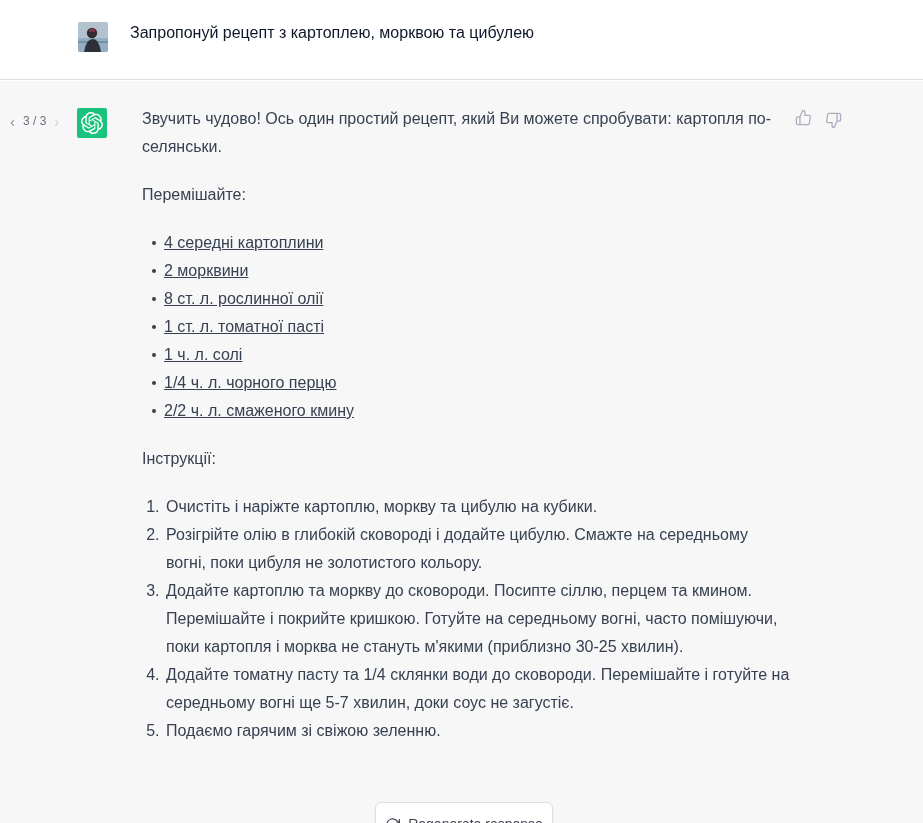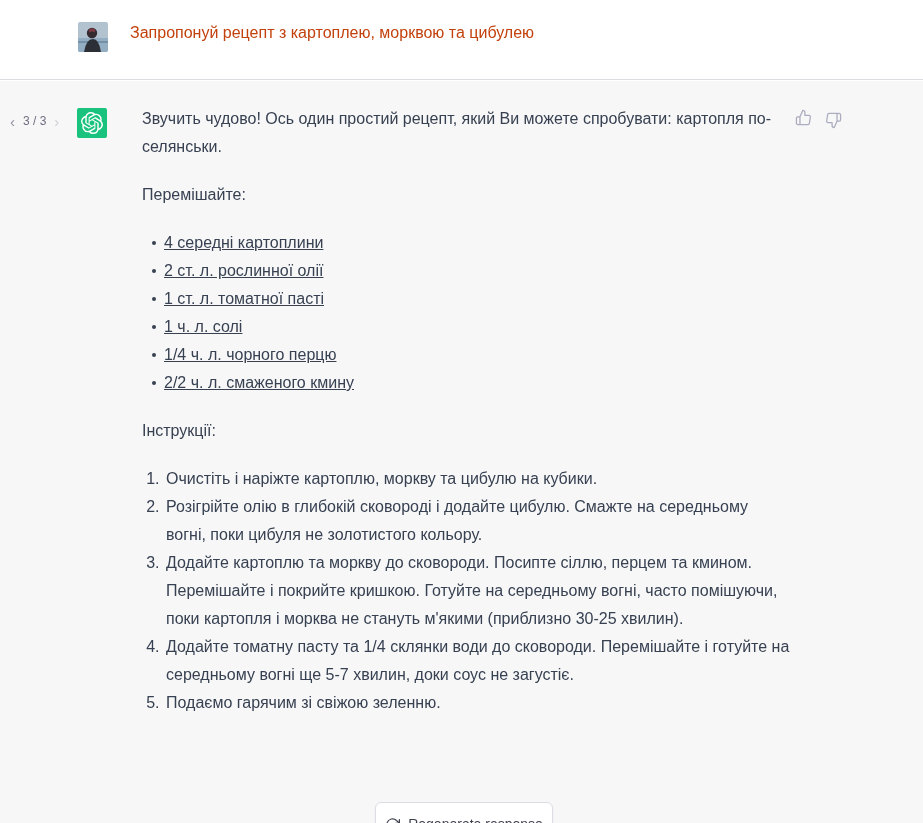--- a/index.html
+++ b/index.html
@@ -24,21 +24,21 @@
   .user-row{
     position:absolute;left:0;top:0;width:923px;height:80px;
     background:#ffffff;border-bottom:1px solid var(--divider);
   }
   .avatar{
     position:absolute;width:30px;height:30px;border-radius:2px;overflow:hidden;
   }
   .user-avatar{left:78px;top:22px;}
   .user-text{
     position:absolute;left:130px;top:19px;width:660px;
-    font-size:16px;line-height:28px;color:#c2410c;
+    font-size:16px;line-height:28px;color:#0f172a;
   }
   
   .assistant-row{
     position:absolute;left:0;top:81px;width:923px;height:742px;
     background:var(--assistant-bg);
   }
   .pager{
     position:absolute;left:9px;top:31px;height:18px;
     display:flex;align-items:center;gap:7px;
     font-size:12px;color:#6e6e80;user-select:none;
@@ -115,21 +115,22 @@
       <svg width="22" height="22" viewBox="0 0 24 24" fill="#ffffff">
         <path d="M22.2819 9.8211a5.9847 5.9847 0 0 0-.5157-4.9108 6.0462 6.0462 0 0 0-6.5098-2.9A6.0651 6.0651 0 0 0 4.9807 4.1818a5.9847 5.9847 0 0 0-3.9977 2.9 6.0462 6.0462 0 0 0 .7427 7.0966 5.98 5.98 0 0 0 .511 4.9107 6.051 6.051 0 0 0 6.5146 2.9001A5.9847 5.9847 0 0 0 13.2599 24a6.0557 6.0557 0 0 0 5.7718-4.2058 5.9894 5.9894 0 0 0 3.9977-2.9001 6.0557 6.0557 0 0 0-.7475-7.073zm-9.022 12.6081a4.4755 4.4755 0 0 1-2.8764-1.0408l.1419-.0804 4.7783-2.7582a.7948.7948 0 0 0 .3927-.6813v-6.7369l2.02 1.1686a.071.071 0 0 1 .038.052v5.5826a4.504 4.504 0 0 1-4.4945 4.4944zm-9.6607-4.1254a4.4708 4.4708 0 0 1-.5346-3.0137l.142.0852 4.783 2.7582a.7712.7712 0 0 0 .7806 0l5.8428-3.3685v2.3324a.0804.0804 0 0 1-.0332.0615L9.74 19.9502a4.4992 4.4992 0 0 1-6.1408-1.6464zM2.3408 7.8956a4.485 4.485 0 0 1 2.3655-1.9728V11.6a.7664.7664 0 0 0 .3879.6765l5.8144 3.3543-2.0201 1.1685a.0757.0757 0 0 1-.071 0l-4.8303-2.7865A4.504 4.504 0 0 1 2.3408 7.8956zm16.5963 3.8558L13.1038 8.364 15.1192 7.2a.0757.0757 0 0 1 .071 0l4.8303 2.7913a4.4944 4.4944 0 0 1-.6765 8.1042v-5.6772a.79.79 0 0 0-.407-.667zm2.0107-3.0231l-.142-.0852-4.7735-2.7818a.7759.7759 0 0 0-.7854 0L9.409 9.2297V6.8974a.0662.0662 0 0 1 .0284-.0615l4.8303-2.7866a4.4992 4.4992 0 0 1 6.6802 4.66zM8.3065 12.863l-2.02-1.1638a.0804.0804 0 0 1-.038-.0567V6.0742a4.4992 4.4992 0 0 1 7.3757-3.4537l-.142.0805L8.704 5.459a.7948.7948 0 0 0-.3927.6813zm1.0976-2.3654l2.602-1.4998 2.6069 1.4998v2.9994l-2.5974 1.4997-2.6067-1.4997Z"></path>
       </svg>
     </div>
 
     <div class="content">
       <p>Звучить чудово! Ось один простий рецепт, який Ви можете спробувати: картопля по-селянськи.</p>
       <p>Перемішайте:</p>
       <ul>
           <li>4 середні картоплини</li>
-          <li>2 ст. л. рослинної олії</li>
+          <li>2 морквини</li>
+          <li>8 ст. л. рослинної олії</li>
           <li>1 ст. л. томатної пасті</li>
           <li>1 ч. л. солі</li>
           <li>1/4 ч. л. чорного перцю</li>
           <li>2/2 ч. л. смаженого кмину</li>
         </ul>
       <p>Інструкції:</p>
       <ol>
           <li>Очистіть і наріжте картоплю, моркву та цибулю на кубики.</li>
           <li>Розігрійте олію в глибокій сковороді і додайте цибулю. Смажте на середньому вогні, поки цибуля не золотистого кольору.</li>
           <li>Додайте картоплю та моркву до сковороди. Посипте сіллю, перцем та кмином. Перемішайте і покрийте кришкою. Готуйте на середньому вогні, часто помішуючи, поки картопля і морква не стануть м'якими (приблизно 30-25 хвилин).</li>

